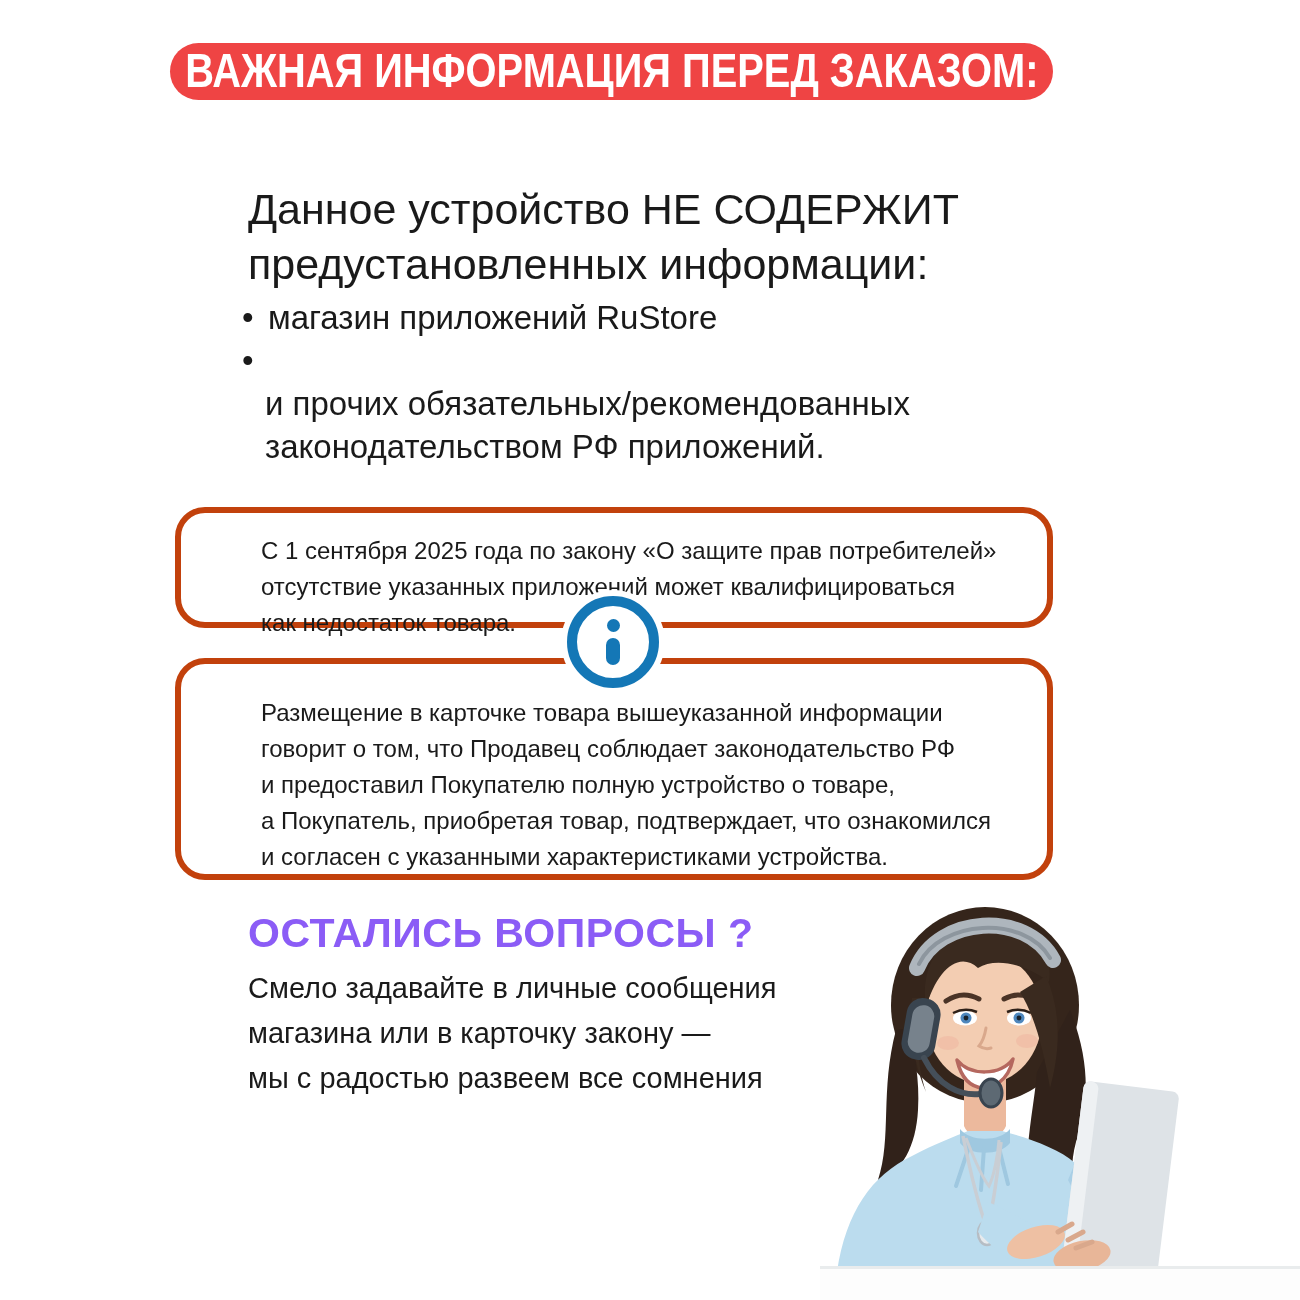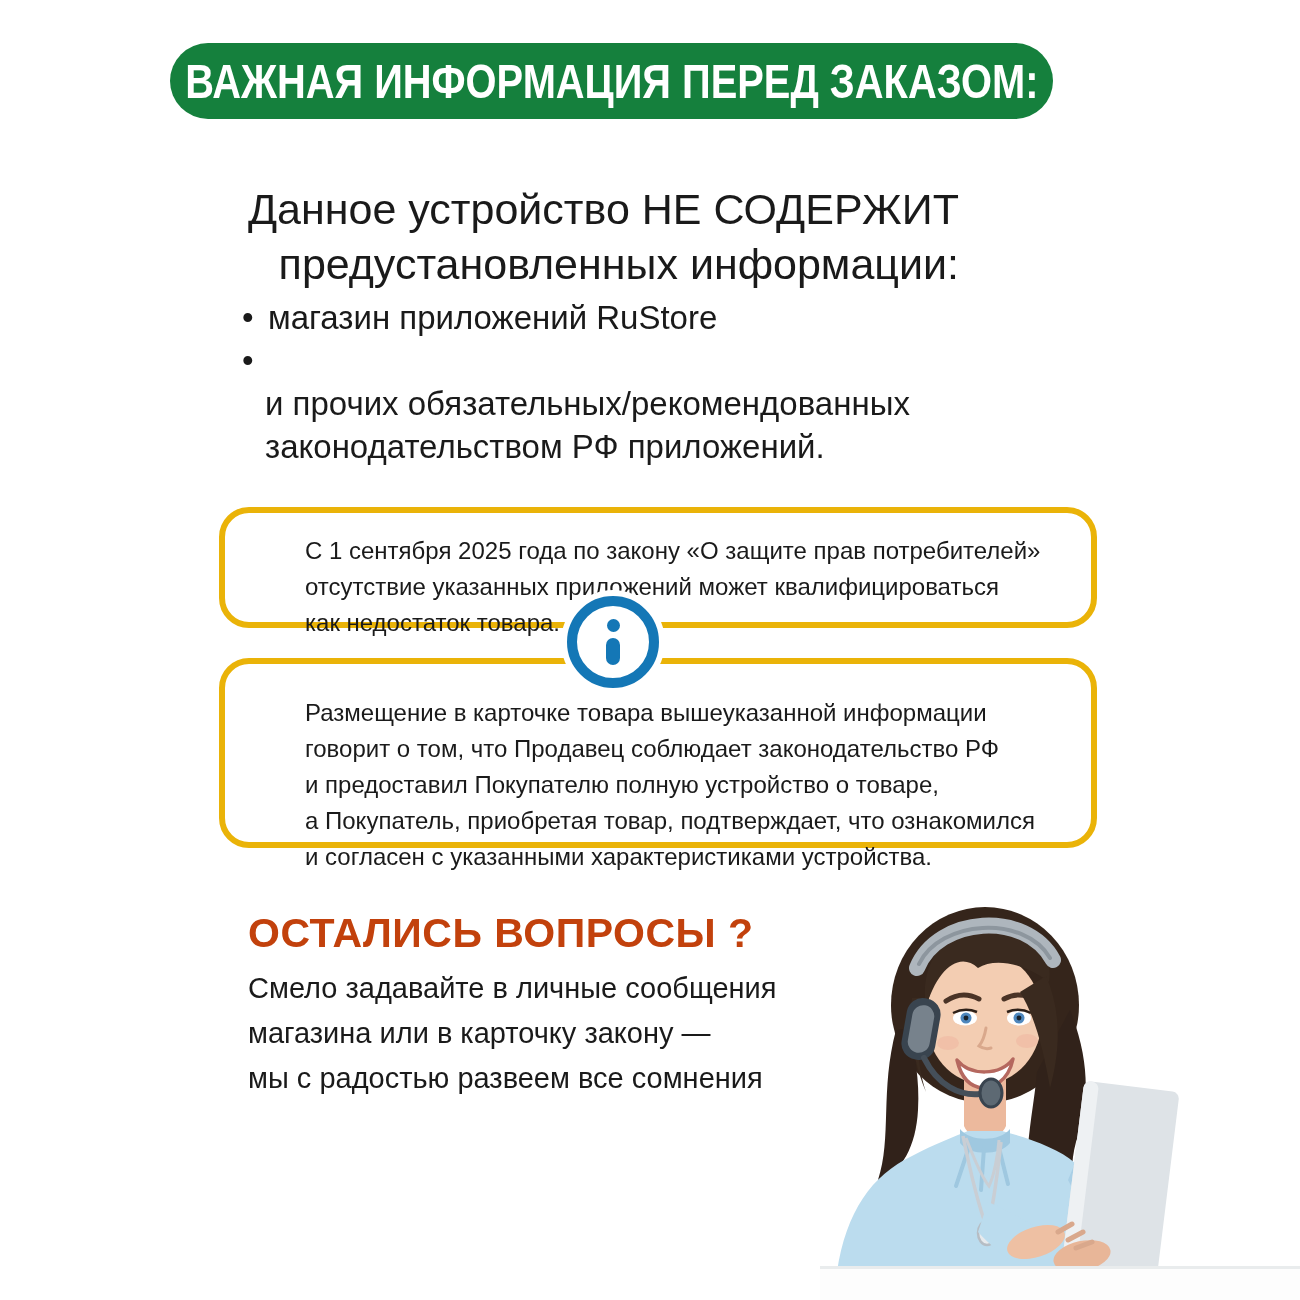--- a/index.html
+++ b/index.html
@@ -2,57 +2,57 @@
 <html><head>
 <meta charset="utf-8">
 <style>
   html,body{margin:0;padding:0;background:#ffffff;}
   .page{
     position:relative;width:1300px;height:1300px;background:#ffffff;
     overflow:hidden;font-family:"Liberation Sans",sans-serif;color:#1a1a1a;
   }
   
   .banner{
-    position:absolute;left:170px;top:43px;width:883px;height:76px;
-    background:#15803d;border-radius:38px;
-    display:flex;align-items:center;justify-content:center;
+    position:absolute;left:170px;top:43px;width:883px;height:57px;
+    background:#ef4444;border-radius:38px;
+    display:flex;justify-content:center;
   }
   .banner-text{
     color:#ffffff;font-weight:bold;font-size:48px;white-space:nowrap;
     transform:scaleX(.83);transform-origin:center;letter-spacing:0;
   }
   
   .heading{
-    position:absolute;left:248px;top:182px;font-size:43px;line-height:55px;text-align:right;
+    position:absolute;left:248px;top:182px;font-size:43px;line-height:55px;
   }
   .bullets{position:absolute;left:242px;top:296px;font-size:33px;line-height:43px;}
   .bullet-row{display:flex;}
   .bullet-marker{width:26px;}
   .bullet-cont{margin-left:23px;white-space:nowrap;}
   
   .note-box{
     position:absolute;left:175px;width:878px;background:#fff;
-    border:6px solid #eab308;border-radius:30px;box-sizing:border-box;margin-left:44px;
+    border:6px solid #c2410c;border-radius:30px;box-sizing:border-box;
   }
   .note-box.first{top:507px;height:121px;padding:20px 14px 0 80px;}
-  .note-box.second{top:658px;height:190px;padding:31px 14px 0 80px;}
+  .note-box.second{top:658px;height:222px;padding:31px 14px 0 80px;}
   .note-line{font-size:24px;line-height:36px;white-space:nowrap;}
   
   .info-badge{
     position:absolute;left:567px;top:596px;width:72px;height:72px;
     background:#fff;border:10px solid #1477b6;border-radius:50%;
     box-shadow:0 0 0 6px #ffffff;z-index:5;
     display:flex;flex-direction:column;align-items:center;justify-content:center;
   }
   .i-dot{width:13px;height:13px;border-radius:50%;background:#1477b6;margin-bottom:6px;}
   .i-stem{width:14px;height:27px;border-radius:7px;background:#1477b6;}
   
   .questions-heading{
     position:absolute;left:248px;top:910px;font-size:41px;font-weight:bold;
-    color:#c2410c;letter-spacing:.5px;white-space:nowrap;
+    color:#8b5cf6;letter-spacing:.5px;white-space:nowrap;
   }
   .closing{position:absolute;left:248px;top:966px;font-size:29px;line-height:45px;}
   .closing div{white-space:nowrap;}
   
   .agent{position:absolute;left:820px;top:880px;width:480px;height:420px;}
 </style>
 </head>
 <body>
 
 <div class="page">

